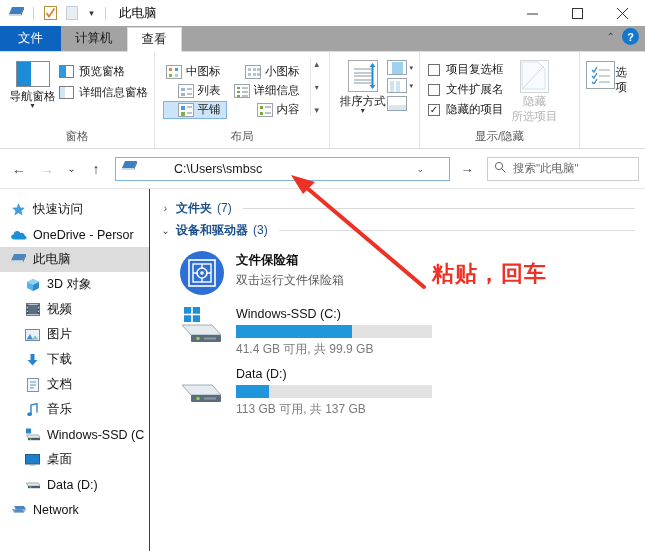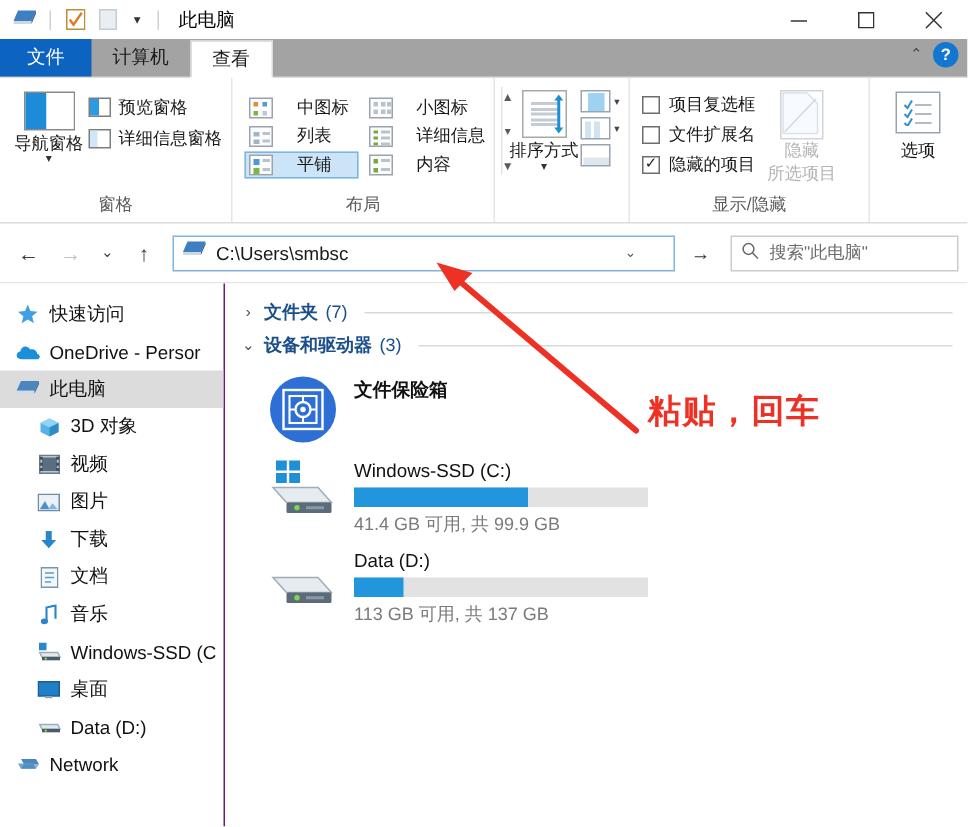--- a/index.html
+++ b/index.html
@@ -186,27 +186,28 @@
   
   .viewgrid {
     display: grid;
     grid-template-columns: auto auto;
     grid-auto-rows: 19px;
     column-gap: 4px;
     align-items: center;
     padding-top: 4px;
   }
   .viewitem {
-    display: flex; align-items: center; gap: 16px;
+    display: flex; align-items: center; gap: 4px;
     font-size: 11.5px;
     padding: 1px 5px 1px 2px;
     white-space: nowrap;
     box-sizing: border-box;
     height: 18px;
     border: 1px solid transparent;
+    justify-content: flex-end;
   }
   .viewitem.selected {
     background: #cce4f7;
     border: 1px solid #7fb4e0;
   }
   .viewglyph {
     width: 16px; height: 14px;
     border: 1px solid #9aa4ae;
     background: #fcfcfc;
     box-sizing: border-box;
@@ -260,21 +261,21 @@
     box-sizing: border-box;
   }
   .hidebtn { display: flex; flex-direction: column; align-items: center; width: 62px; color: #b4b4b4; padding-top: 2px; }
   .hidebtn .doc {
     width: 27px; height: 31px;
     border: 1px solid #d4d4d4;
     background: #fbfdff;
     position: relative;
   }
   .hidebtn .lbl { font-size: 11.5px; line-height: 13px; text-align: center; margin-top: 2px; }
-  .optbtn { display: flex; flex-direction: column; align-items: center; width: 52px; padding-top: 3px; }
+  .optbtn { display: flex; flex-direction: row; align-items: flex-start; width: 52px; padding-top: 3px; }
   .optbtn .oico {
     width: 28px; height: 26px;
     border: 1px solid #9aa4ae; background: #fff;
     display: flex; align-items: center; justify-content: center;
   }
   .optbtn .lbl { font-size: 11.5px; margin-top: 4px; }
 
   
   .addrbar {
     height: 39px;
@@ -295,20 +296,21 @@
   .pathbox {
     flex: 1;
     height: 24px;
     border: 1px solid #7fb4e0;
     background: #fff;
     display: flex; align-items: center;
     padding: 0 20px 0 6px;
     box-sizing: border-box;
     margin-left: 4px;
     min-width: 0;
+    gap: 30px;
   }
   .path-text {
     flex: 1;
     font-size: 12.5px; color: #1a1a1a;
     margin-left: 6px;
     white-space: nowrap; overflow: hidden;
   }
   .path-caret { font-size: 9px; color: #555; padding: 0 5px; }
   .gobtn {
     width: 26px; height: 24px;
@@ -878,20 +880,21 @@
             <circle cx="23" cy="23" r="5" fill="none" stroke="#ffffff" stroke-width="1.6"></circle>
             <circle cx="23" cy="23" r="1.8" fill="#ffffff"></circle>
             <line x1="23" y1="14" x2="23" y2="18" stroke="#ffffff" stroke-width="1.4"></line>
             <line x1="23" y1="28" x2="23" y2="32" stroke="#ffffff" stroke-width="1.4"></line>
             <line x1="14" y1="23" x2="18" y2="23" stroke="#ffffff" stroke-width="1.4"></line>
             <line x1="28" y1="23" x2="32" y2="23" stroke="#ffffff" stroke-width="1.4"></line>
           </svg>
         </div>
         <div class="tile-info">
           <div class="tile-title">文件保险箱</div>
+          <div class="tile-sub">双击运行文件保险箱</div>
         </div>
       </div>
 
       <div class="driveitem">
         <div class="drive-icon">
           <svg width="47" height="42" viewBox="0 0 47 42">
             <rect x="6" y="2" width="16" height="15" fill="#1f8fd8"></rect>
             <line x1="14" y1="2" x2="14" y2="17" stroke="#ffffff" stroke-width="1.6"></line>
             <line x1="6" y1="9.5" x2="22" y2="9.5" stroke="#ffffff" stroke-width="1.6"></line>
             <path d="M4 20 H34 L43 30 H13 Z" fill="#e6ebf0" stroke="#9fadba"></path>

